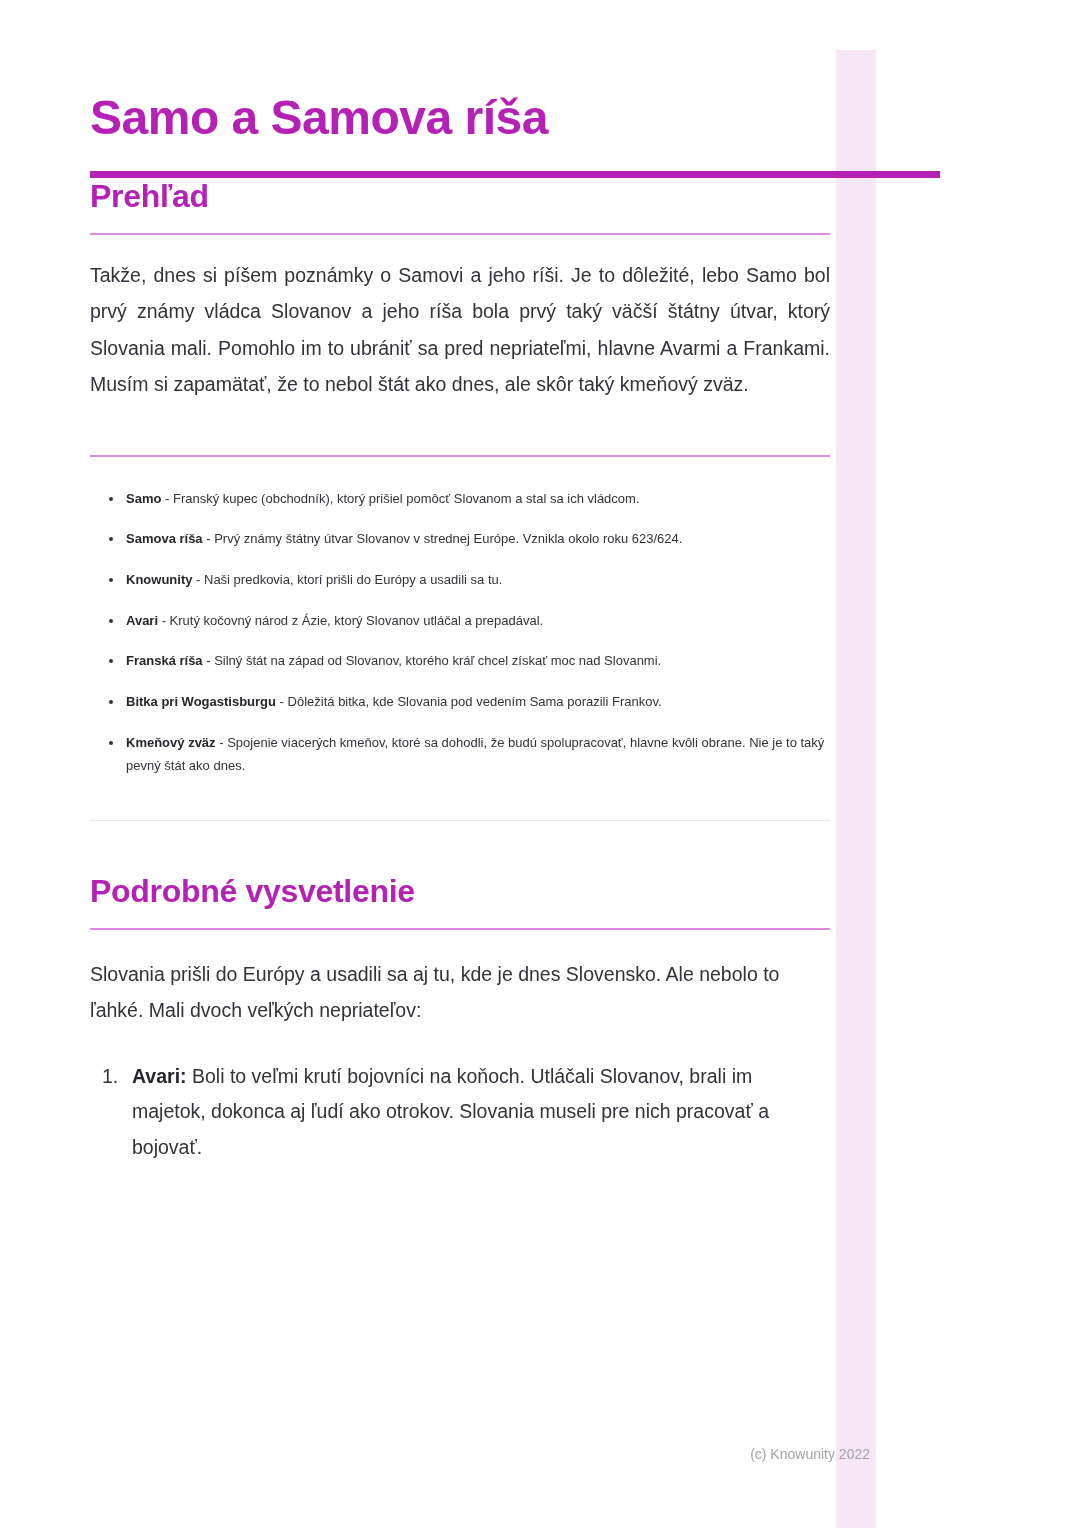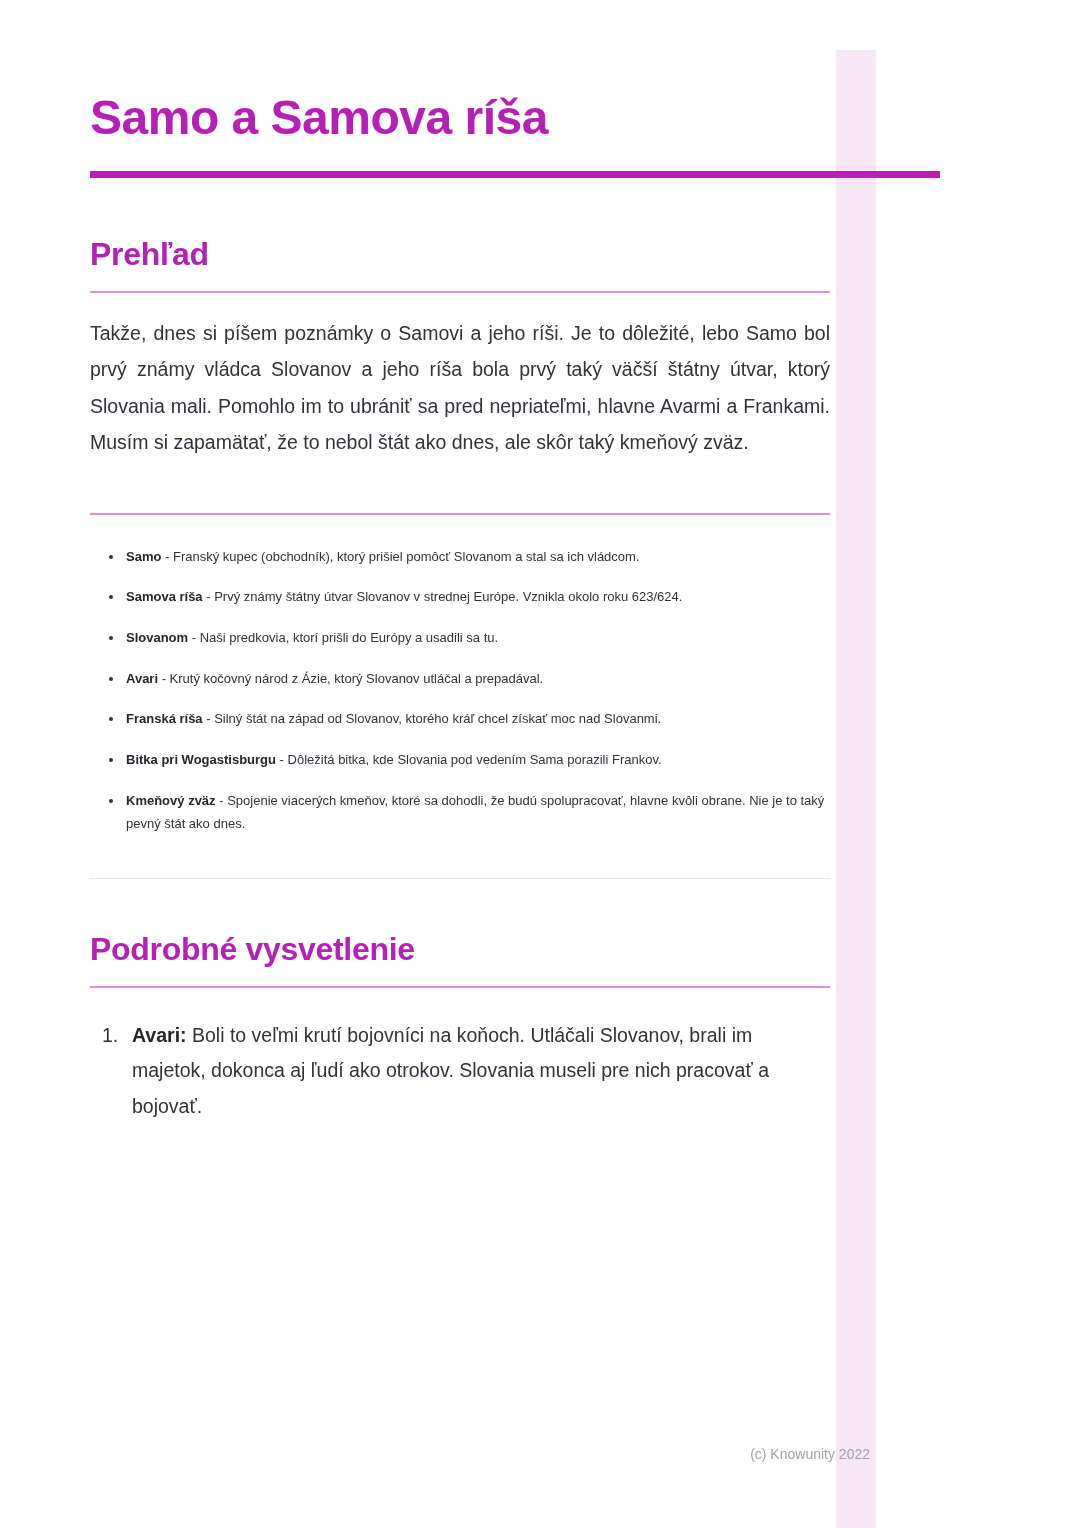--- a/index.html
+++ b/index.html
@@ -59,21 +59,21 @@
   }
 
   .body-text {
     width: 740px;
     font-size: 19.5px;
     line-height: 1.87;
     color: #32323c;
   }
   .justified { text-align: justify; }
 
-  .section-prehlad { margin-top: 58px; }
+  .section-prehlad { }
   .section-prehlad .body-text { margin-top: 22px; }
 
   .section-pojmy { margin-top: 52px; }
   .terms-list {
     margin-top: 30px;
     width: 740px;
     list-style: disc outside;
     padding-left: 34px;
   }
   .terms-list li {
@@ -143,21 +143,21 @@
     <section class="section-pojmy">
       <div class="section-rule"></div>
       <ul class="terms-list">
         <li>
           <span class="term">Samo</span><span> - Franský kupec (obchodník), ktorý prišiel pomôcť Slovanom a stal sa ich vládcom.</span>
         </li>
         <li>
           <span class="term">Samova ríša</span><span> - Prvý známy štátny útvar Slovanov v strednej Európe. Vznikla okolo roku 623/624.</span>
         </li>
         <li>
-          <span class="term">Slovanom</span><span> - Naši predkovia, ktorí prišli do Európy a usadili sa tu.</span>
+          <span class="term">Knowunity</span><span> - Naši predkovia, ktorí prišli do Európy a usadili sa tu.</span>
         </li>
         <li>
           <span class="term">Avari</span><span> - Krutý kočovný národ z Ázie, ktorý Slovanov utláčal a prepadával.</span>
         </li>
         <li>
           <span class="term">Franská ríša</span><span> - Silný štát na západ od Slovanov, ktorého kráľ chcel získať moc nad Slovanmi.</span>
         </li>
         <li>
           <span class="term">Bitka pri Wogastisburgu</span><span> - Dôležitá bitka, kde Slovania pod vedením Sama porazili Frankov.</span>
         </li>
@@ -165,20 +165,21 @@
           <span class="term">Kmeňový zväz</span><span> - Spojenie viacerých kmeňov, ktoré sa dohodli, že budú spolupracovať, hlavne kvôli obrane. Nie je to taký pevný štát ako dnes.</span>
         </li>
       </ul>
     </section>
 
     <div class="soft-divider"></div>
 
     <section class="section-vysvetlenie">
       <h2 class="section-heading">Podrobné vysvetlenie</h2>
       <div class="section-rule"></div>
+      <p class="body-text">Slovania prišli do Európy a usadili sa aj tu, kde je dnes Slovensko. Ale nebolo to ľahké. Mali dvoch veľkých nepriateľov:</p>
       <div class="numbered-list">
         <div class="numbered-item">
           <span class="num">1.</span>
           <span class="item-body"><span class="term">Avari:</span><span> Boli to veľmi krutí bojovníci na koňoch. Utláčali Slovanov, brali im majetok, dokonca aj ľudí ako otrokov. Slovania museli pre nich pracovať a bojovať.</span></span>
         </div>
       </div>
     </section>
 
   </div>
 

